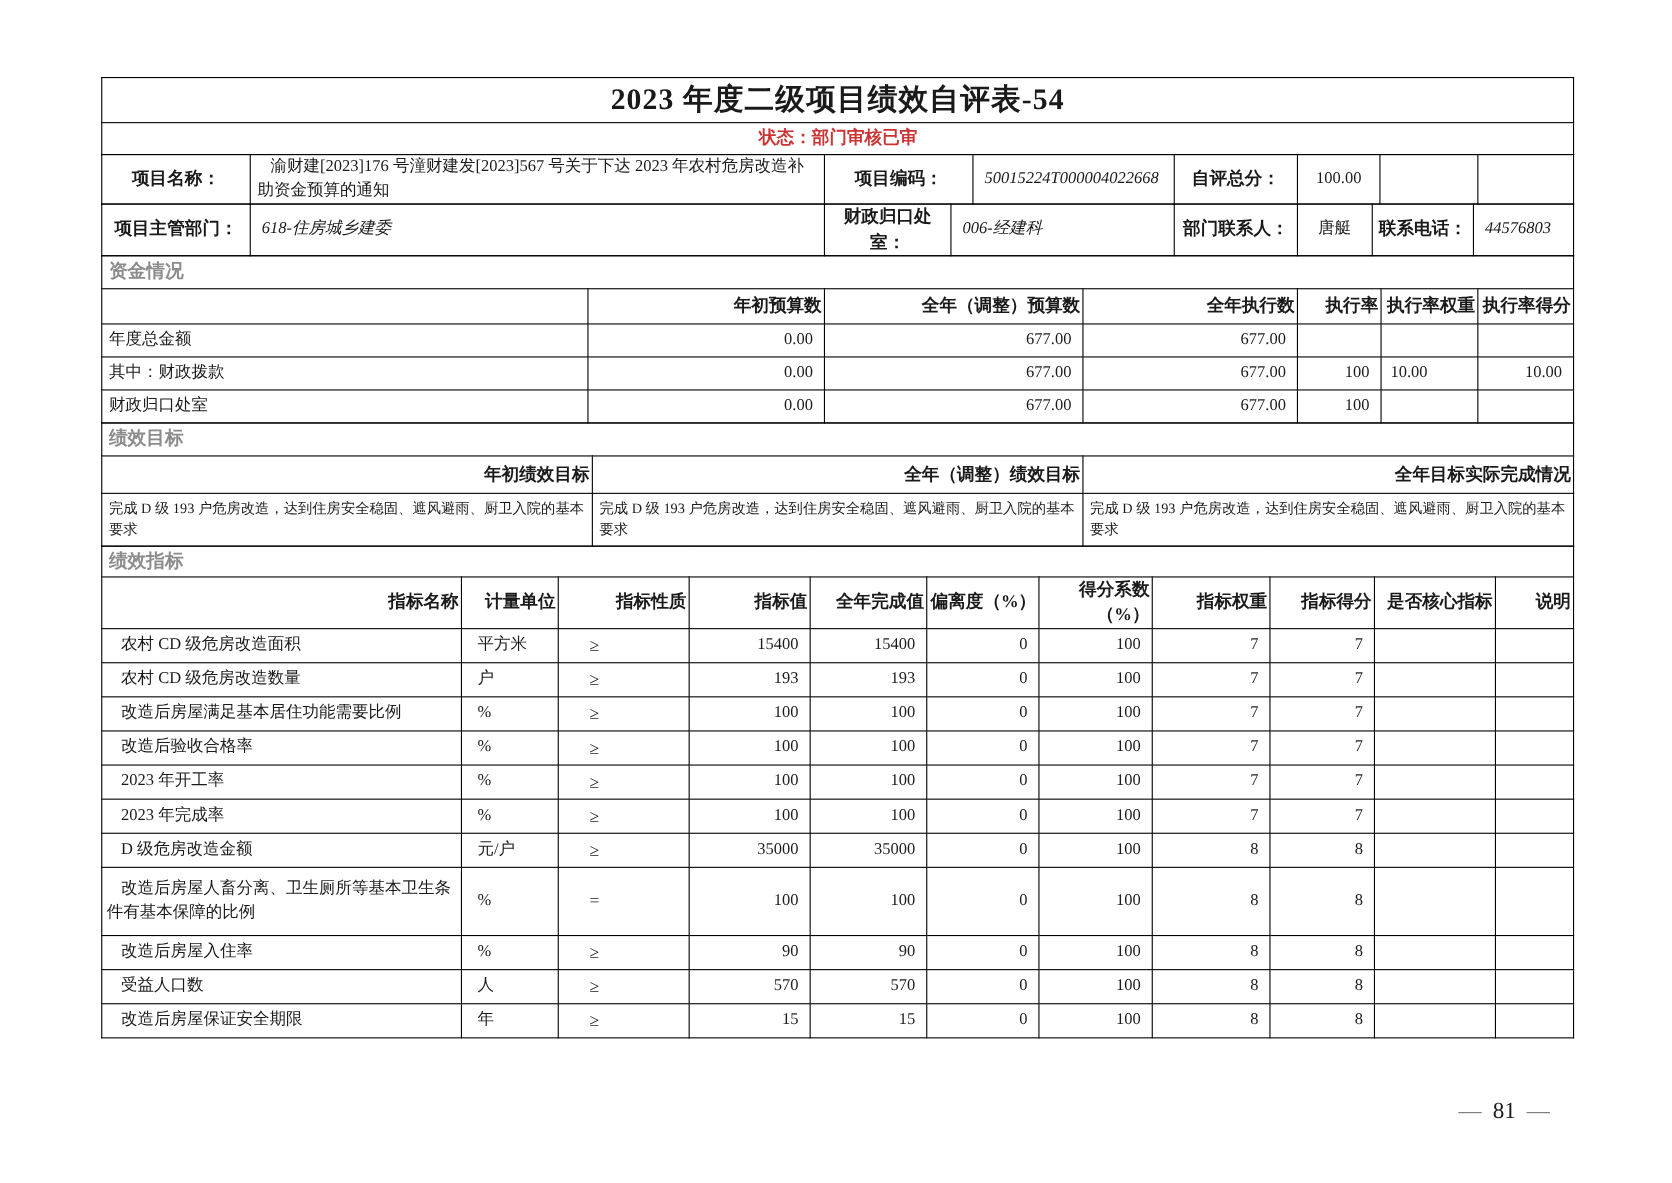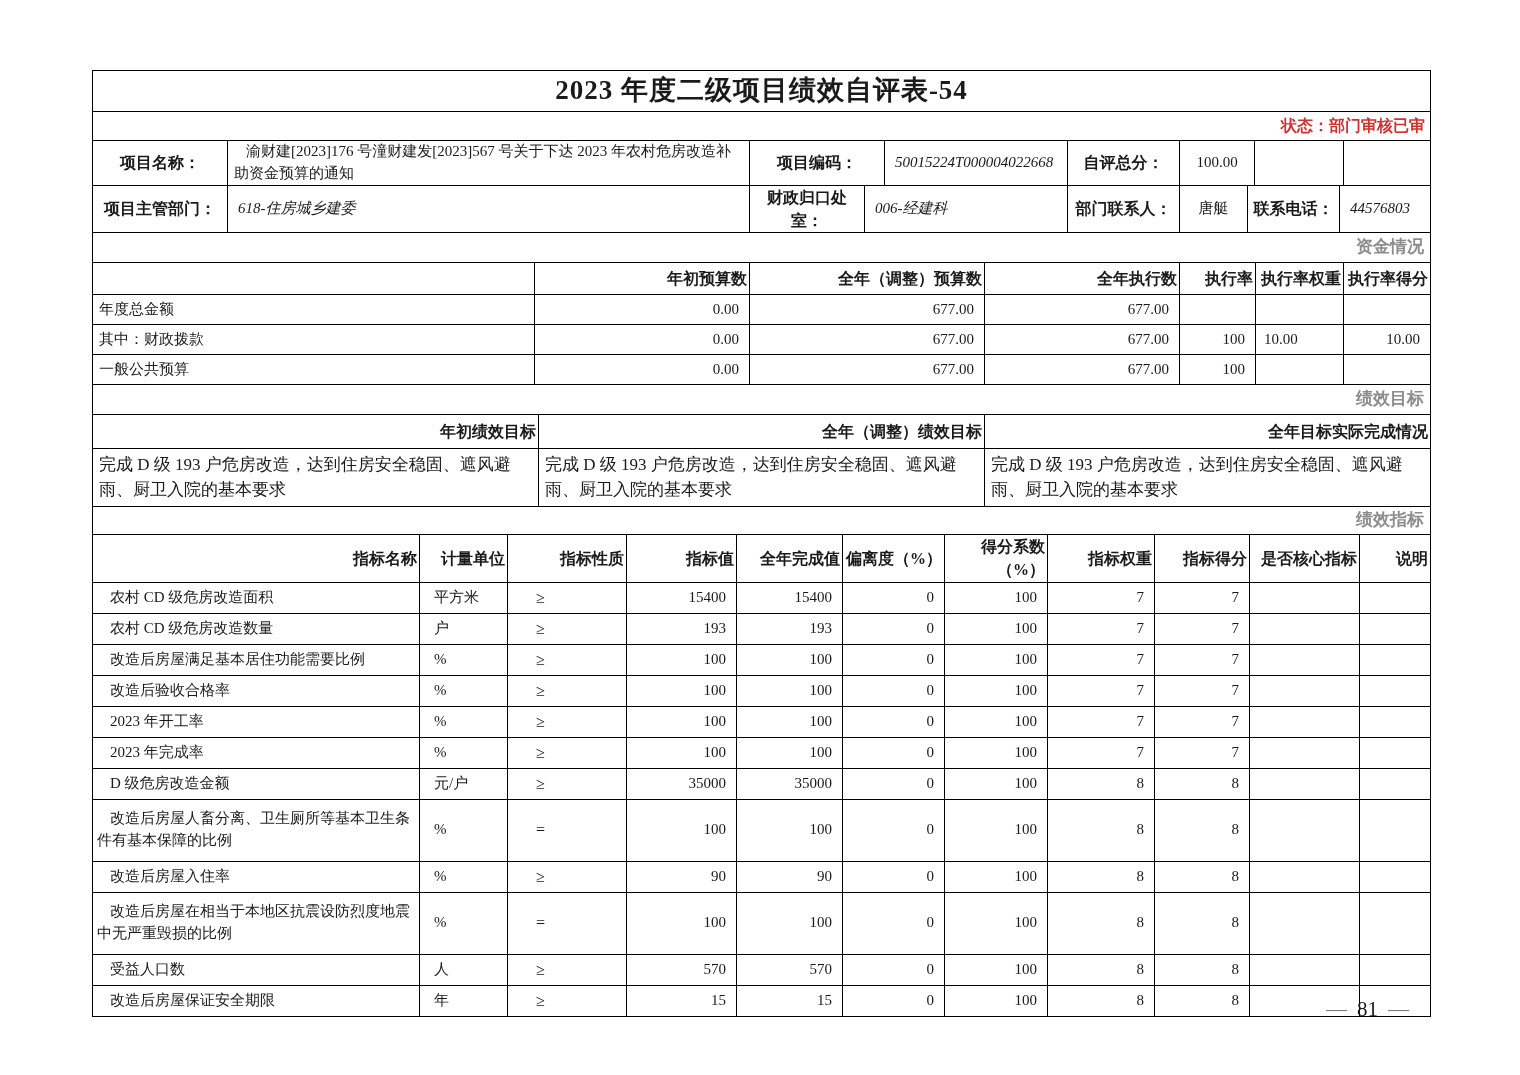--- a/index.html
+++ b/index.html
@@ -14,38 +14,38 @@
     border-collapse: collapse; table-layout: fixed; width: 1338px;
     margin-top: -1px;
   }
   table:first-child { margin-top: 0; }
   td {
     border: 1px solid #000; padding: 0 6px; font-size: 15px;
     line-height: 1.45; vertical-align: middle; word-break: break-all;
     overflow: hidden;
   }
   .title-cell { height: 41px; font-size: 27px; font-weight: bold; text-align: center; letter-spacing: 1px; }
-  .status-cell { height: 29px; text-align: right; padding-right: 5px; }
+  .status-cell { height: 29px; text-align: center; padding-right: 5px; }
   .status-text { color: #cc3333; font-weight: bold; font-size: 16px; }
   .lbl { font-weight: bold; text-align: center; font-size: 16px; padding: 0 2px; }
   .val { padding-left: 10px; font-style: italic; }
   .val-center { text-align: center; }
   .num { text-align: right; padding-right: 10px; }
   .num-left { text-align: left; padding-left: 8px; }
-  .sec { height: 30px; color: #8c8c8c; font-weight: bold; text-align: right; font-size: 17px; }
+  .sec { height: 30px; color: #8c8c8c; font-weight: bold; text-align: left; font-size: 17px; }
   .hdr { font-weight: bold; text-align: right; font-size: 16px; padding: 0 2px; }
   .h30 td { height: 30px; }
   .h31 td { height: 31px; }
   .h32 td { height: 32px; }
   .h34 td { height: 34px; margin-left: 40px; }
   .h44 td { height: 44px; }
   .h48 td { height: 48px; }
   .h62 td { height: 62px; }
   .indent { text-indent: 12px; }
-  .goal-cell { vertical-align: top; padding: 4px 6px; font-size: 17px; }
+  .goal-cell { vertical-align: top; padding: 4px 6px; font-size: 13px; }
   .name-cell { text-indent: 13px; padding: 0 4px; }
   .unit-cell { padding-left: 14px; }
   .nature-cell { padding-left: 28px; font-size: 16px; }
   .footer {
     position: absolute; left: 1305px; top: 997px; width: 125px;
     font-size: 21px; text-align: center; white-space: nowrap;
   }
   .footer .dash { color: #7a7a7a; }
   .footer .pg { color: #1a1a1a; padding: 0 10px; margin-top: 44px; }
 </style>
@@ -153,21 +153,21 @@
     <tr class="h30">
       <td>其中：财政拨款</td>
       <td class="num">0.00</td>
       <td class="num">677.00</td>
       <td class="num">677.00</td>
       <td class="num">100</td>
       <td class="num-left">10.00</td>
       <td class="num">10.00</td>
     </tr>
     <tr class="h30">
-      <td>一般公共预算</td>
+      <td>财政归口处室</td>
       <td class="num">0.00</td>
       <td class="num">677.00</td>
       <td class="num">677.00</td>
       <td class="num">100</td>
       <td class="num-left"></td>
       <td class="num"></td>
     </tr>
   </tbody>
     </table>
 
@@ -335,33 +335,20 @@
       <td class="nature-cell">≥</td>
       <td class="num">90</td>
       <td class="num">90</td>
       <td class="num">0</td>
       <td class="num">100</td>
       <td class="num">8</td>
       <td class="num">8</td>
       <td></td>
       <td></td>
     </tr>
-    <tr class="h62">
-      <td class="name-cell">改造后房屋在相当于本地区抗震设防烈度地震中无严重毁损的比例</td>
-      <td class="unit-cell">%</td>
-      <td class="nature-cell">=</td>
-      <td class="num">100</td>
-      <td class="num">100</td>
-      <td class="num">0</td>
-      <td class="num">100</td>
-      <td class="num">8</td>
-      <td class="num">8</td>
-      <td></td>
-      <td></td>
-    </tr>
     <tr class="h31">
       <td class="name-cell">受益人口数</td>
       <td class="unit-cell">人</td>
       <td class="nature-cell">≥</td>
       <td class="num">570</td>
       <td class="num">570</td>
       <td class="num">0</td>
       <td class="num">100</td>
       <td class="num">8</td>
       <td class="num">8</td>

